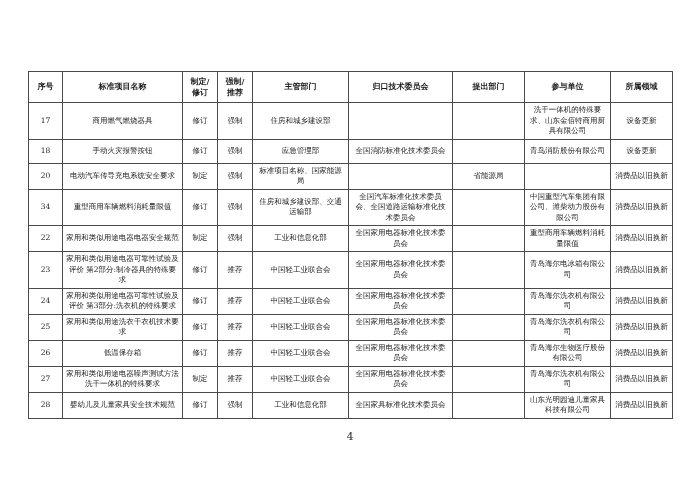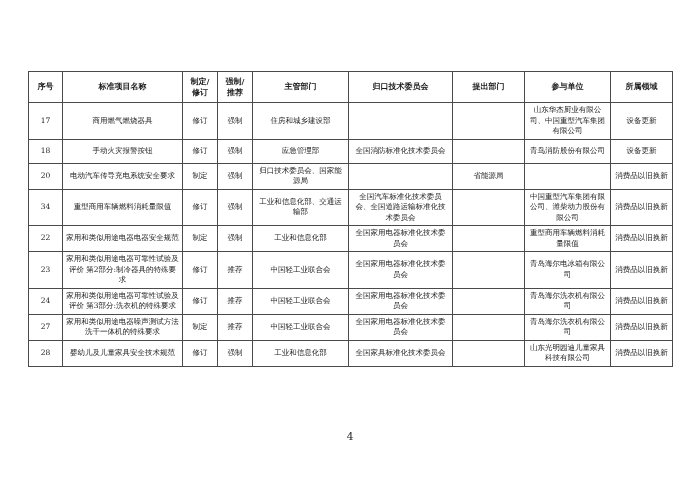--- a/index.html
+++ b/index.html
@@ -95,21 +95,21 @@
       </thead>
       <tbody id="table-body">
   <tr>
     <td class="c-no">17</td>
     <td class="c-name">商用燃气燃烧器具</td>
     <td class="c-type">修订</td>
     <td class="c-mand">强制</td>
     <td class="c-dept">住房和城乡建设部</td>
     <td class="c-comm"></td>
     <td class="c-prop"></td>
-    <td class="c-part">山东华杰厨业有限公司、中国重型汽车集团有限公司</td>
+    <td class="c-part">洗干一体机的特殊要求、山东金佰特商用厨具有限公司</td>
     <td class="c-field">设备更新</td>
   </tr>
 
   <tr>
     <td class="c-no">18</td>
     <td class="c-name">手动火灾报警按钮</td>
     <td class="c-type">修订</td>
     <td class="c-mand">强制</td>
     <td class="c-dept">应急管理部</td>
     <td class="c-comm">全国消防标准化技术委员会</td>
@@ -117,33 +117,33 @@
     <td class="c-part">青鸟消防股份有限公司</td>
     <td class="c-field">设备更新</td>
   </tr>
 
 
   <tr>
     <td class="c-no">20</td>
     <td class="c-name">电动汽车传导充电系统安全要求</td>
     <td class="c-type">制定</td>
     <td class="c-mand">强制</td>
-    <td class="c-dept">归口技术委员会、国家能源局</td>
+    <td class="c-dept">标准项目名称、国家能源局</td>
     <td class="c-comm"></td>
     <td class="c-prop">省能源局</td>
     <td class="c-part"></td>
     <td class="c-field">消费品以旧换新</td>
   </tr>
 
   <tr>
     <td class="c-no">34</td>
     <td class="c-name">重型商用车辆燃料消耗量限值</td>
     <td class="c-type">修订</td>
     <td class="c-mand">强制</td>
-    <td class="c-dept">工业和信息化部、交通运输部</td>
+    <td class="c-dept">住房和城乡建设部、交通运输部</td>
     <td class="c-comm">全国汽车标准化技术委员会、全国道路运输标准化技术委员会</td>
     <td class="c-prop"></td>
     <td class="c-part">中国重型汽车集团有限公司、潍柴动力股份有限公司</td>
     <td class="c-field">消费品以旧换新</td>
   </tr>
 
   <tr>
     <td class="c-no">22</td>
     <td class="c-name">家用和类似用途电器电器安全规范</td>
     <td class="c-type">制定</td>
@@ -172,21 +172,43 @@
     <td class="c-name">家用和类似用途电器可靠性试验及评价 第3部分:洗衣机的特殊要求</td>
     <td class="c-type">修订</td>
     <td class="c-mand">推荐</td>
     <td class="c-dept">中国轻工业联合会</td>
     <td class="c-comm">全国家用电器标准化技术委员会</td>
     <td class="c-prop"></td>
     <td class="c-part">青岛海尔洗衣机有限公司</td>
     <td class="c-field">消费品以旧换新</td>
   </tr>
 
-
+  <tr>
+    <td class="c-no">25</td>
+    <td class="c-name">家用和类似用途洗衣干衣机技术要求</td>
+    <td class="c-type">修订</td>
+    <td class="c-mand">推荐</td>
+    <td class="c-dept">中国轻工业联合会</td>
+    <td class="c-comm">全国家用电器标准化技术委员会</td>
+    <td class="c-prop"></td>
+    <td class="c-part">青岛海尔洗衣机有限公司</td>
+    <td class="c-field">消费品以旧换新</td>
+  </tr>
+
+  <tr>
+    <td class="c-no">26</td>
+    <td class="c-name">低温保存箱</td>
+    <td class="c-type">修订</td>
+    <td class="c-mand">推荐</td>
+    <td class="c-dept">中国轻工业联合会</td>
+    <td class="c-comm">全国家用电器标准化技术委员会</td>
+    <td class="c-prop"></td>
+    <td class="c-part">青岛海尔生物医疗股份有限公司</td>
+    <td class="c-field">消费品以旧换新</td>
+  </tr>
 
   <tr>
     <td class="c-no">27</td>
     <td class="c-name">家用和类似用途电器噪声测试方法 洗干一体机的特殊要求</td>
     <td class="c-type">制定</td>
     <td class="c-mand">推荐</td>
     <td class="c-dept">中国轻工业联合会</td>
     <td class="c-comm">全国家用电器标准化技术委员会</td>
     <td class="c-prop"></td>
     <td class="c-part">青岛海尔洗衣机有限公司</td>

